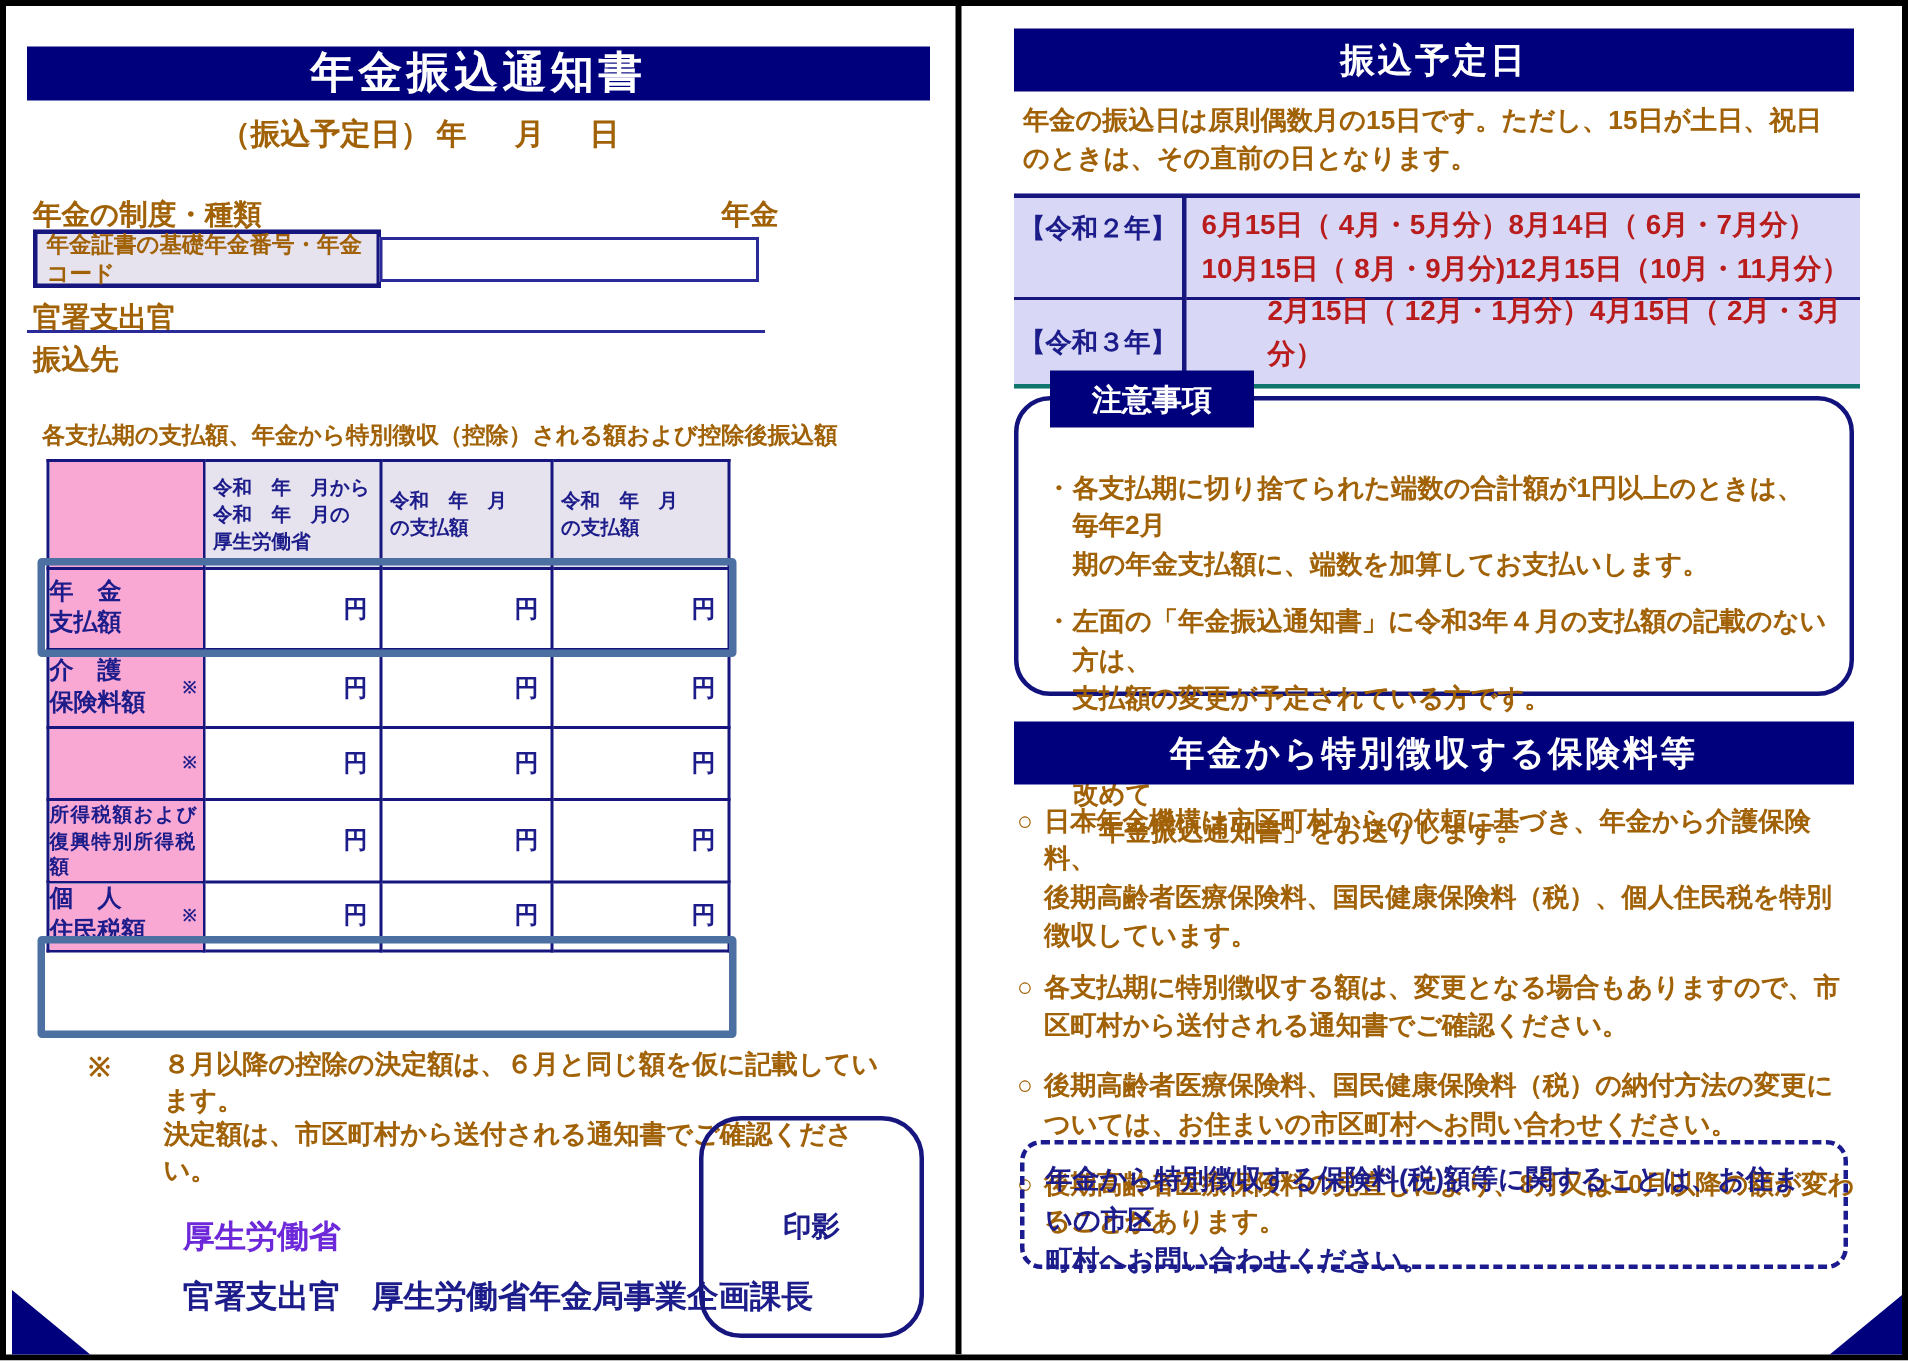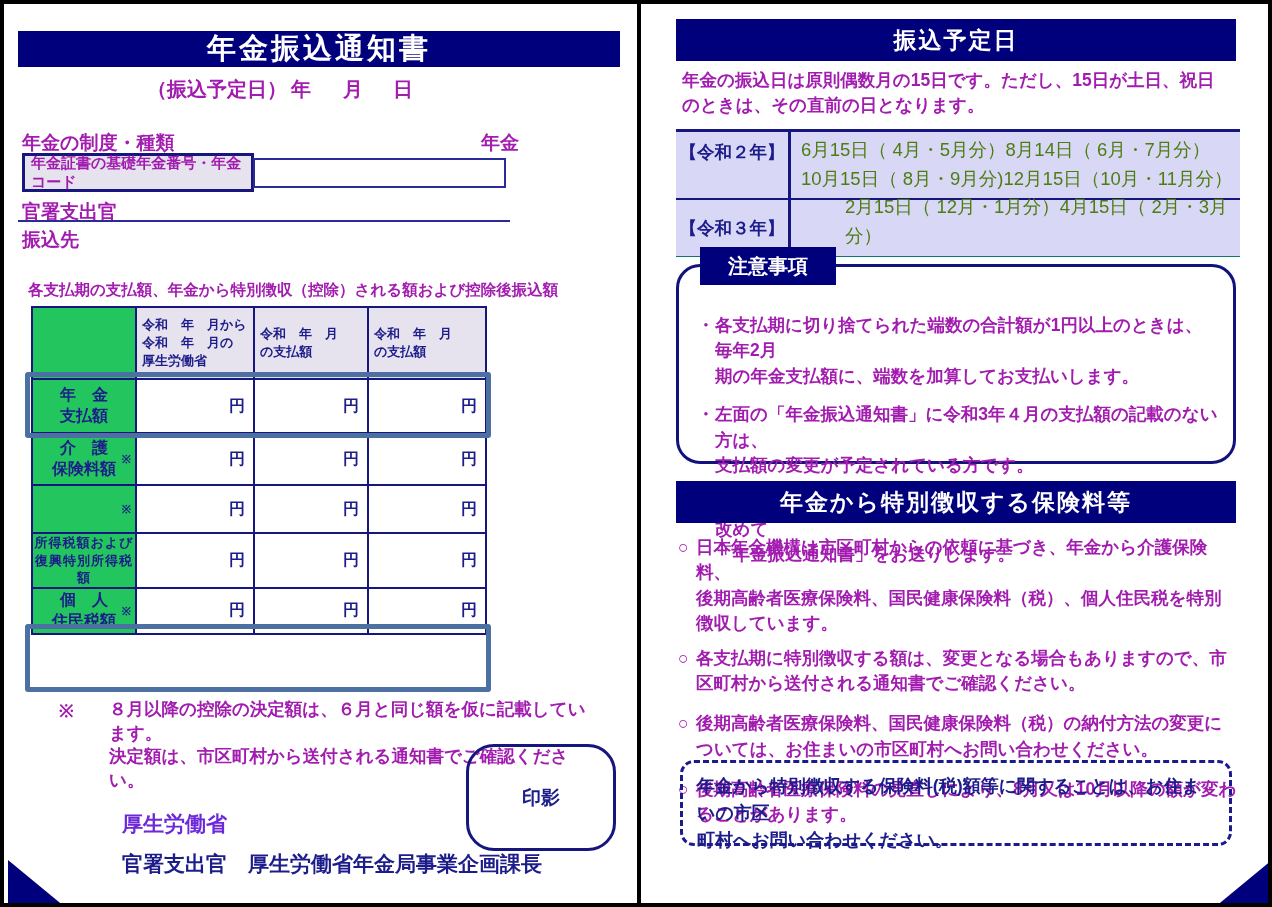--- a/index.html
+++ b/index.html
@@ -3,21 +3,21 @@
 <meta charset="utf-8">
 <style>
   * { margin:0; padding:0; box-sizing:border-box; }
   html,body { background:#ffffff; }
   body { font-family:"Liberation Sans", sans-serif; }
   #canvas {
     position:relative; width:1272px; height:907px; background:#ffffff;
     border:4px solid #000000; overflow:hidden;
   }
   .abs { position:absolute; }
-  .jt { color:#a21caf; font-weight:bold; }
+  .jt { color:#a16207; font-weight:bold; }
   .pre { white-space:pre-line; }
   .navy-bar {
     background:#00007d; color:#ffffff; font-weight:bold;
     display:flex; align-items:center; justify-content:center;
   }
   .divider { position:absolute; left:633px; top:0; width:4px; height:100%; background:#000000; }
 
   
   .title-bar { left:14px; top:27px; width:602px; height:36px; font-size:29px; letter-spacing:3px; }
   .date-line span { position:absolute; top:0; font-size:20px; }
@@ -26,44 +26,44 @@
     left:18px; top:149px; width:232px; height:39px; background:#e6e2ee;
     border:3px solid #16167e; display:flex; align-items:center; padding-left:6px; font-size:15px;
   }
   .numbox-field { left:249px; top:154px; width:253px; height:30px; background:#ffffff; border:2px solid #2a2a99; }
   .rule { border-bottom:2px solid #2a2a99; }
 
   table.pay-table { border-collapse:collapse; table-layout:fixed; }
   table.pay-table td { border:2px solid #16167e; vertical-align:middle; }
   td.hcell { background:#e6e2ee; font-size:13px; font-weight:bold; color:#1c1c8a;
              text-align:left; vertical-align:middle; padding:4px 5px; line-height:1.4; white-space:pre-line; }
-  td.lab { background:#22c55e; text-align:center; font-size:16px; font-weight:bold; color:#1c1c8a;
+  td.lab { background:#f9a8d4; font-size:16px; font-weight:bold; color:#1c1c8a;
            white-space:pre-line; line-height:1.3; position:relative; }
   td.lab .mark { position:absolute; right:4px; top:50%; transform:translateY(-50%); font-size:11px; }
   td.lab.small { font-size:13px; letter-spacing:1px; line-height:1.35;margin-top:36px; }
   td.val { background:#ffffff; text-align:right; padding-right:8px; font-size:16px; font-weight:bold; color:#1c1c8a; }
   .hl-box { border:5px solid #4b70a1; border-radius:3px; background:transparent; }
 
-  .stamp-box { left:462px; top:740px; width:150px; height:107px; border:3px solid #16167e; border-radius:28px;
+  .stamp-box { left:462px; top:740px; width:150px; height:148px; border:3px solid #16167e; border-radius:28px;
                display:flex; align-items:center; justify-content:center; }
   .corner-tri { width:57px; height:47px; background:#00007d; }
   .tri-left  { left:4px;  top:856px; clip-path:polygon(0 0, 0 100%, 100% 100%); }
   .tri-right { left:1211px; top:856px; clip-path:polygon(100% 0, 100% 100%, 0 100%); }
 
   
   .rp-bar { left:672px; width:560px; height:42px; font-size:23px; letter-spacing:2px; }
   .body-txt { font-size:17.5px; line-height:1.45; }
   .sched {
     left:672px; top:125px; width:564px; background:#d8d8f6;
-    border-top:3px solid #16167e; border-bottom:1px solid #0f766e;
+    border-top:3px solid #16167e; border-bottom:3px solid #0f766e;
     display:grid; grid-template-columns:115px 1fr;
   }
   .sched .ylab { border-right:3px solid #16167e; font-size:17.5px; font-weight:bold; color:#1c1c8a;
                  text-align:center; }
-  .sched .dates { font-size:18.5px; font-weight:normal; color:#4d7c0f; white-space:pre-line;
+  .sched .dates { font-size:18.5px; font-weight:bold; color:#b91c1c; white-space:pre-line;
                   line-height:1.55; padding:4px 2px 4px 10px; }
   .sched .r1 { height:68px; border-bottom:2.5px solid #16167e; }
   .sched .r2 { height:44px; display:flex; align-items:center;margin-left:44px; }
   .sched .r2lab { height:56px; display:flex; align-items:center; justify-content:center; }
   .notes-box { left:672px; top:260px; width:560px; height:200px; border:3px solid #12127c; border-radius:24px; }
   .notes-tab { left:696px; top:243px; width:136px; height:38px; font-size:20px; }
   .bullet-item { display:flex; margin-bottom:13px; }
   .bullet-item .b { flex:0 0 18px; }
   .dash-box { left:676px; top:756px; width:552px; height:86px; border:3.5px dashed #1b1b8f; border-radius:14px;
               padding:10px 14px; }

